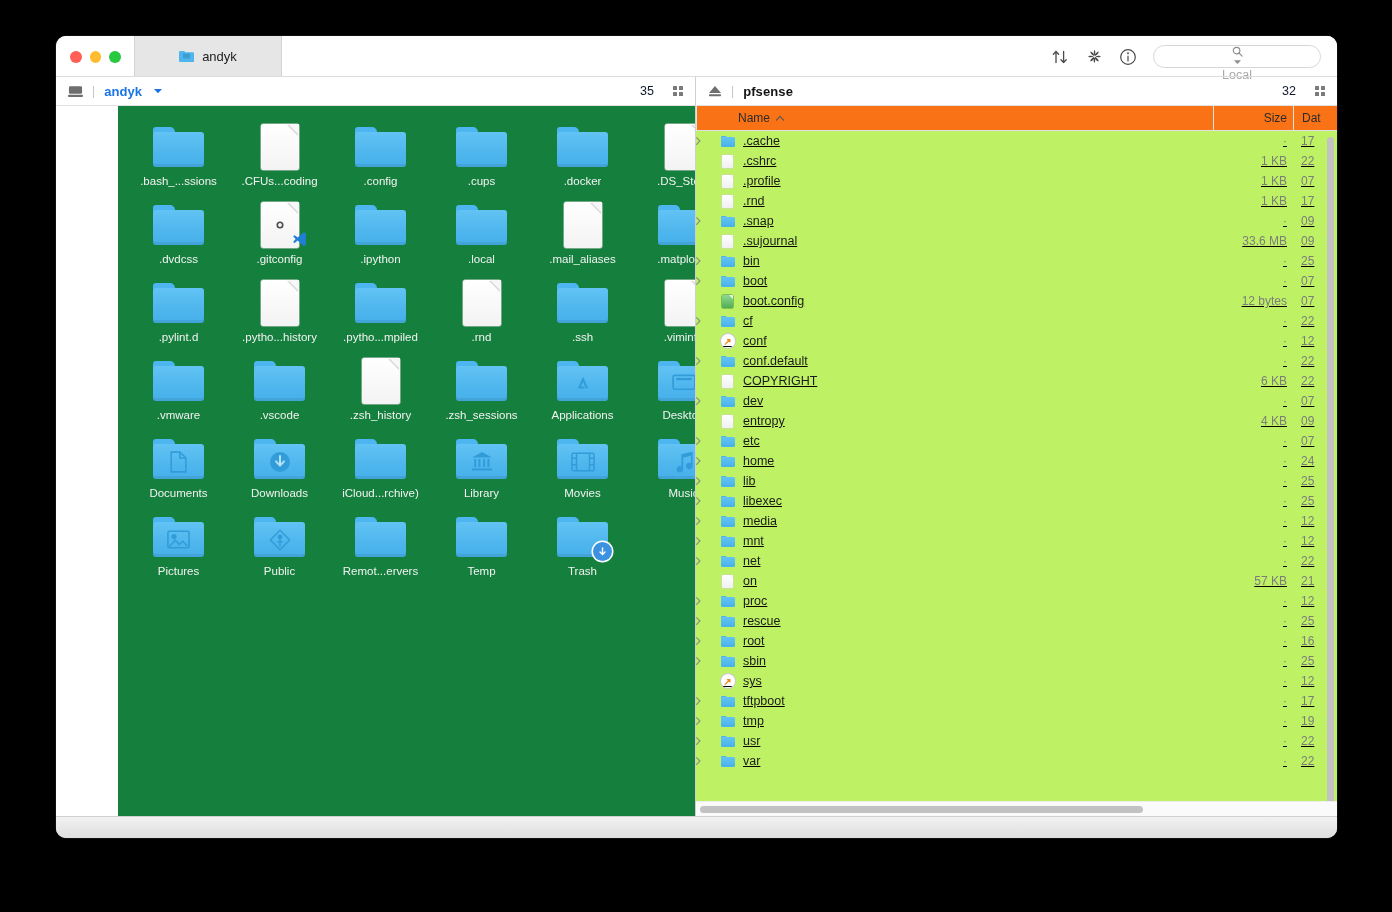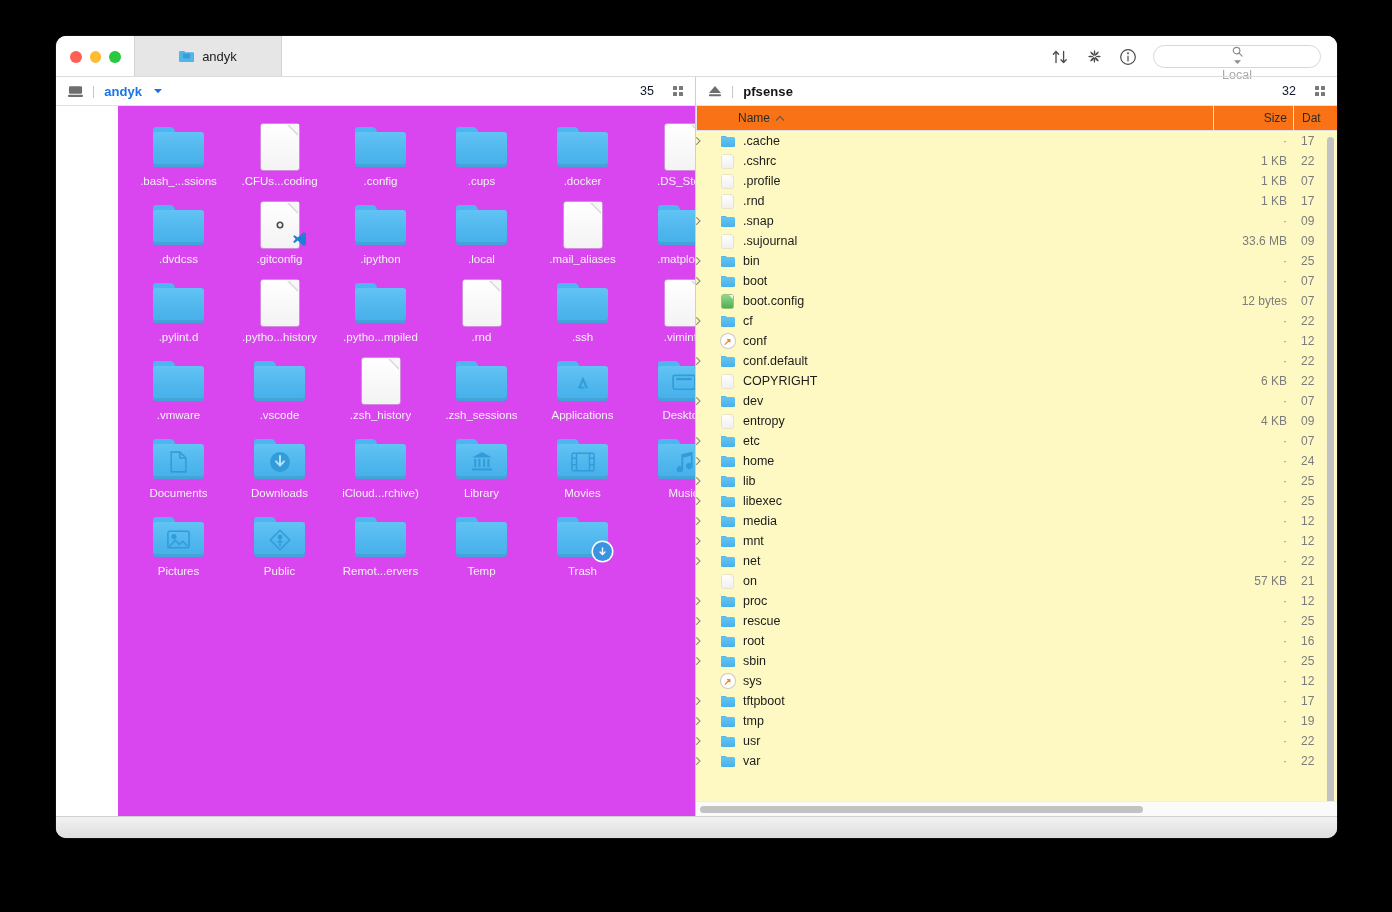--- a/index.html
+++ b/index.html
@@ -67,21 +67,21 @@
   .ph-name.blue{ color:#1a74e8; }
   .ph-name.dark{ color:#141414; }
   .ph-caret{ color:#1a74e8; font-size:9px; margin-left:3px; }
   .ph-spacer{ flex:1 1 auto; }
   .ph-count{ font-size:12.5px; color:#0f172a; margin-right:10px; }
   .grid-ico{ display:grid; grid-template-columns:4px 4px; grid-template-rows:4px 4px; gap:2px; }
   .grid-ico i{ background:#7a7a7a; display:block; border-radius:.5px; }
 
   
   .icon-area{
-    flex:1 1 auto; background:#d946ef; overflow:hidden;
+    flex:1 1 auto; background:#15803d; overflow:hidden;
     padding:18px 10px 0 10px;
     display:grid; grid-template-columns:repeat(6,101px);
     grid-auto-rows:78px; justify-content:start; margin-left:62px;
   }
   .ic-cell{ display:flex; flex-direction:column; align-items:center; gap:5px; }
   .ic-glyph{ width:54px; height:46px; position:relative; display:flex; align-items:center; justify-content:center; }
   .ic-label{
     font-size:11.5px; color:#f2f2f2; text-align:center; line-height:13px;
     max-width:99px; overflow:hidden; white-space:nowrap;
   }
@@ -127,21 +127,21 @@
     border-bottom:1px solid #e0e0e0; font-size:12px; color:#2b2b2b;
   }
   .col-name{ flex:1 1 auto; padding-left:41px; display:flex; align-items:center; gap:6px;
              border-left:1px solid #e4e4e4; height:100%; }
   .col-size{ width:80px; flex:0 0 80px; text-align:right; padding-right:6px;
              border-left:1px solid #e4e4e4; height:100%; display:flex;
              align-items:center; justify-content:flex-end; }
   .col-date{ width:44px; flex:0 0 44px; padding-left:8px; border-left:1px solid #e4e4e4;
              height:100%; display:flex; align-items:center; overflow:hidden; }
   .sortcaret{ font-size:9px; color:#555; }
-  .rows{ flex:1 1 auto; overflow:hidden; background:#fef9c3; position:relative; }
+  .rows{ flex:1 1 auto; overflow:hidden; background:#bef264; position:relative;text-decoration:underline; }
   .row{ height:20px; display:flex; align-items:center; font-size:12.5px; color:#1b1b1b; }
   .r-disc{ width:22px; flex:0 0 22px; text-align:center; color:#888; font-size:10px; }
   .r-ico{ width:19px; flex:0 0 19px; display:flex; align-items:center; justify-content:center; }
   .r-name{ flex:1 1 auto; padding-left:6px; white-space:nowrap; }
   .r-size{ width:80px; flex:0 0 80px; text-align:right; padding-right:6px; color:#7c7c7c; font-size:12px; }
   .r-date{ width:44px; flex:0 0 44px; padding-left:8px; color:#7c7c7c; font-size:12px; overflow:hidden; }
   
   .mf{ position:relative; width:14px; height:11px; }
   .mf .t{ position:absolute; left:0; top:0; width:6px; height:2px; background:#4db5ef; border-radius:1px 2px 0 0; }
   .mf .b{ position:absolute; left:0; top:1.5px; width:14px; height:9.5px;

